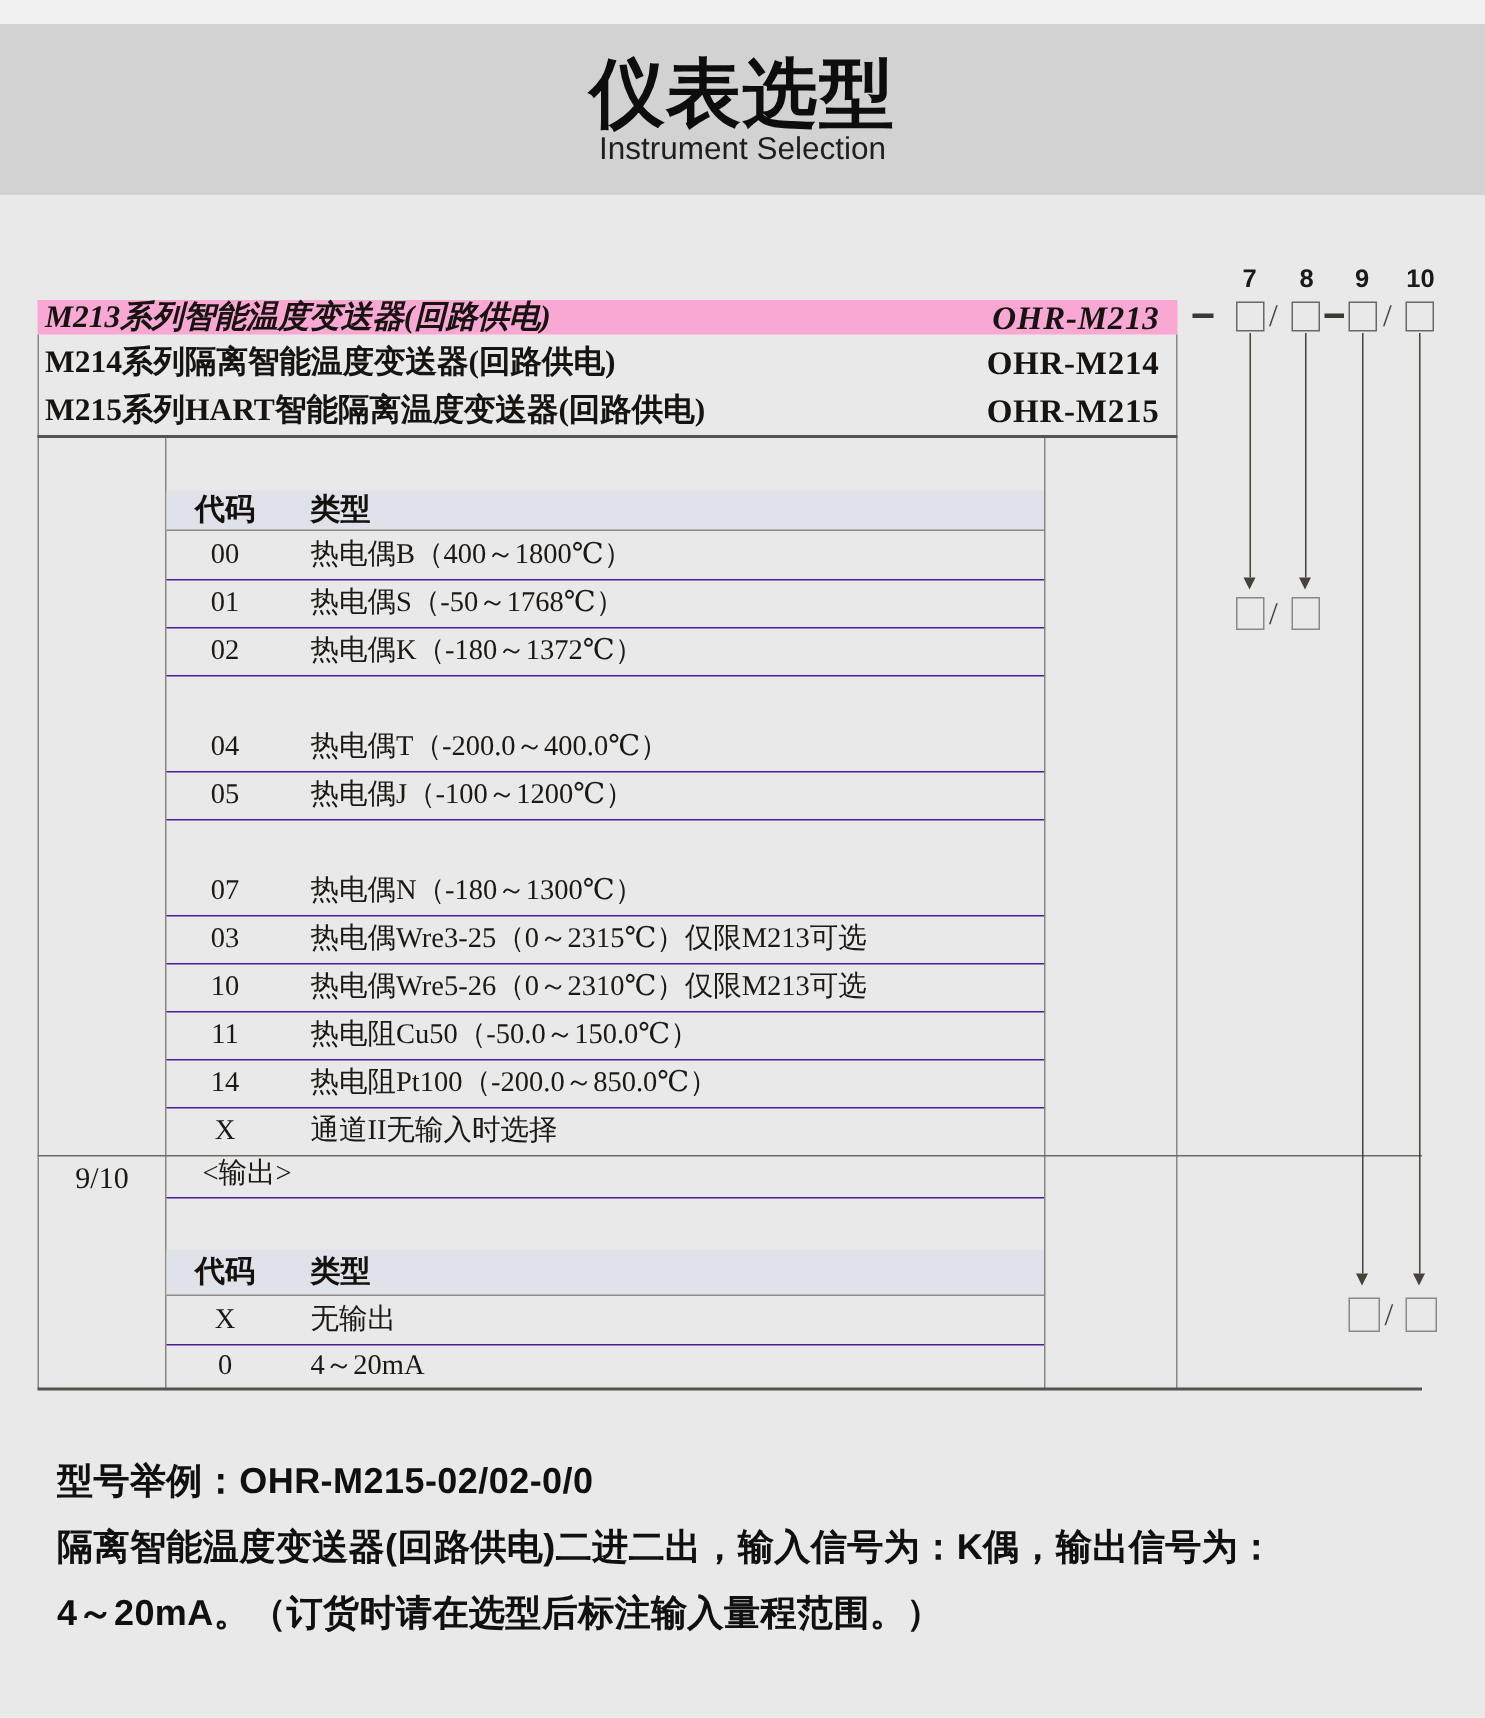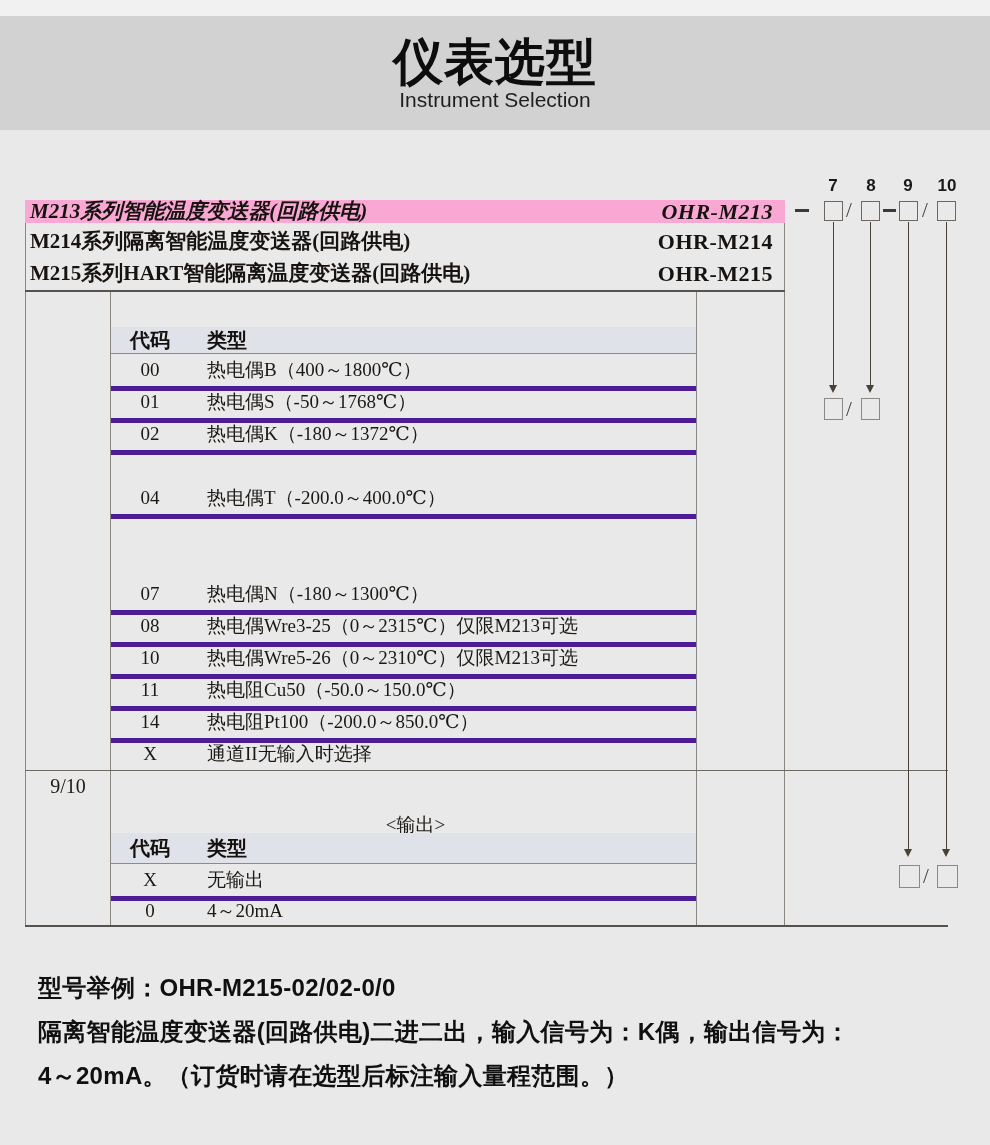--- a/index.html
+++ b/index.html
@@ -32,21 +32,21 @@
   .hline { position:absolute; height:1px; background:#6f6964; }
   .hline-dark { position:absolute; height:2px; background:#57524d; }
 
   
   .thead {
     position:absolute; left:111px; width:585px; background:#dfe2e8;
     border-bottom:1px solid #8f8a85; font-size:20px; font-weight:700; color:#14100d;
   }
   .trow {
     position:absolute; left:111px; width:585px; height:32px; line-height:32px;
-    border-bottom:5px solid #4c1d95; font-size:19px; color:#1c1813; white-space:nowrap;
+    border-bottom:1px solid #4c1d95; font-size:19px; color:#1c1813; white-space:nowrap;
   }
   .trow.noline { border-bottom:none; }
   .ccol { display:inline-block; width:78px; text-align:center; vertical-align:top; }
   .tcol { display:inline-block; margin-left:18px; vertical-align:top; }
   .indent24 { margin-left:24px; }
   .indent5 { margin-left:5px; }
   .rowlabel {
     position:absolute; left:26px; width:84px; height:30px; line-height:30px;
     text-align:center; font-size:20px; color:#1c1813;
   }
@@ -109,29 +109,30 @@
   <div class="hline-dark" style="left:25px;top:925px;width:923px;"></div>
 
   <div class="thead" style="top:327px;height:26px;line-height:26px;">
     <span class="ccol">代码</span><span class="tcol">类型</span>
   </div>
 
   <div class="trow" style="top:354px;"><span class="ccol">00</span><span class="tcol">热电偶B（400～1800℃）</span></div>
   <div class="trow" style="top:386px;"><span class="ccol">01</span><span class="tcol">热电偶S（-50～1768℃）</span></div>
   <div class="trow" style="top:418px;"><span class="ccol">02</span><span class="tcol">热电偶K（-180～1372℃）</span></div>
   <div class="trow" style="top:482px;"><span class="ccol">04</span><span class="tcol">热电偶T（-200.0～400.0℃）</span></div>
+  <div class="trow" style="top:514px;"><span class="ccol">05</span><span class="tcol">热电偶J（-100～1200℃）</span></div>
   <div class="trow" style="top:578px;"><span class="ccol">07</span><span class="tcol">热电偶N（-180～1300℃）</span></div>
-  <div class="trow" style="top:610px;"><span class="ccol">08</span><span class="tcol">热电偶Wre3-25（0～2315℃）仅限M213可选</span></div>
+  <div class="trow" style="top:610px;"><span class="ccol">03</span><span class="tcol">热电偶Wre3-25（0～2315℃）仅限M213可选</span></div>
   <div class="trow" style="top:642px;"><span class="ccol">10</span><span class="tcol">热电偶Wre5-26（0～2310℃）仅限M213可选</span></div>
   <div class="trow" style="top:674px;"><span class="ccol">11</span><span class="tcol">热电阻Cu50（-50.0～150.0℃）</span></div>
   <div class="trow" style="top:706px;"><span class="ccol">14</span><span class="tcol">热电阻Pt100（-200.0～850.0℃）</span></div>
   <div class="trow noline" style="top:738px;"><span class="ccol">X</span><span class="tcol">通道II无输入时选择</span></div>
 
   <div class="rowlabel" style="top:771px;">9/10</div>
-  <div class="trow" style="top:810px;height:30px;line-height:30px;text-align:center;">
+  <div class="trow" style="top:768px;height:30px;line-height:30px;">
     <span class="indent24">&lt;输出&gt;</span>
   </div>
   <div class="trow noline" style="top:802px;height:31px;line-height:31px;margin-top:28px;">
     <span class="indent5">输出I/输出II(从列表中选择代码)</span>
   </div>
   <div class="thead" style="top:833px;height:30px;line-height:30px;">
     <span class="ccol">代码</span><span class="tcol">类型</span>
   </div>
   <div class="trow" style="top:864px;"><span class="ccol">X</span><span class="tcol">无输出</span></div>
   <div class="trow noline" style="top:897px;height:28px;line-height:28px;"><span class="ccol">0</span><span class="tcol">4～20mA</span></div>

